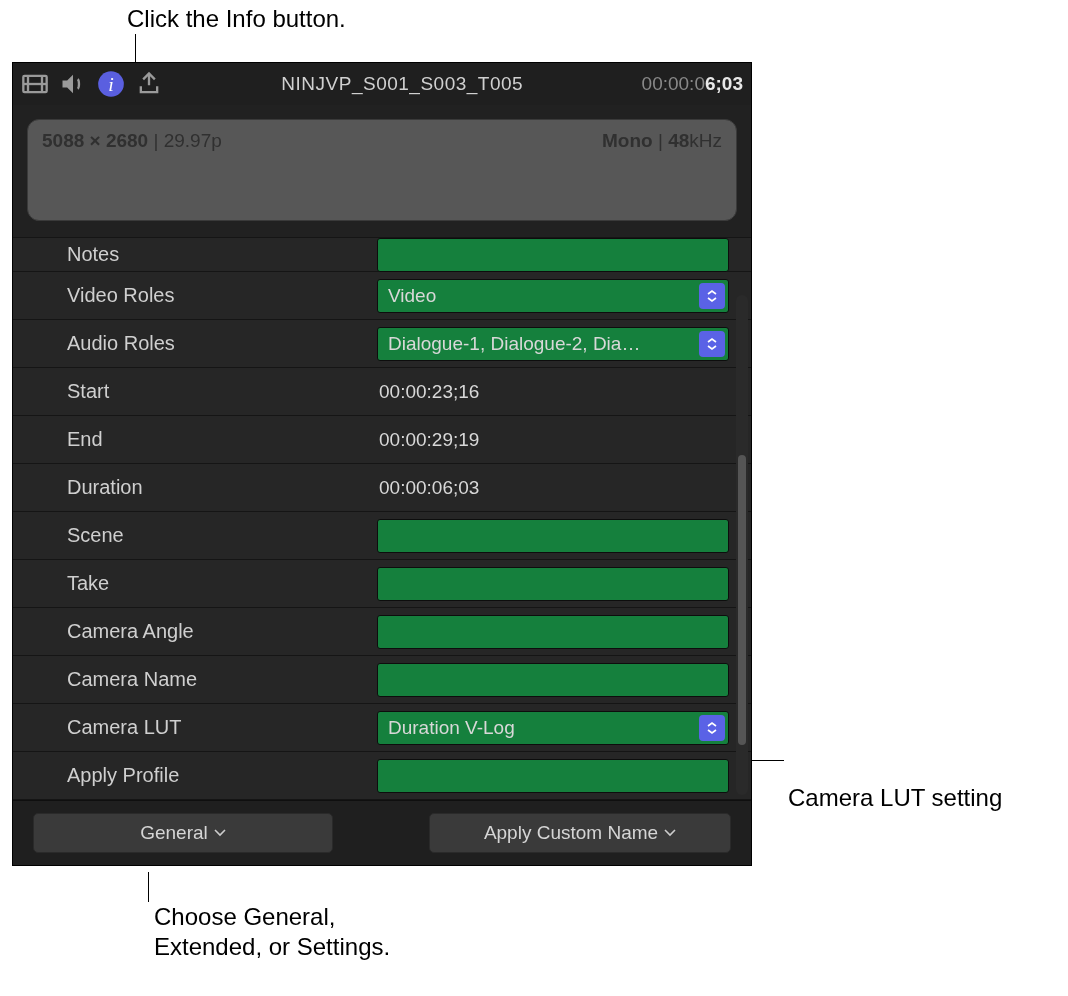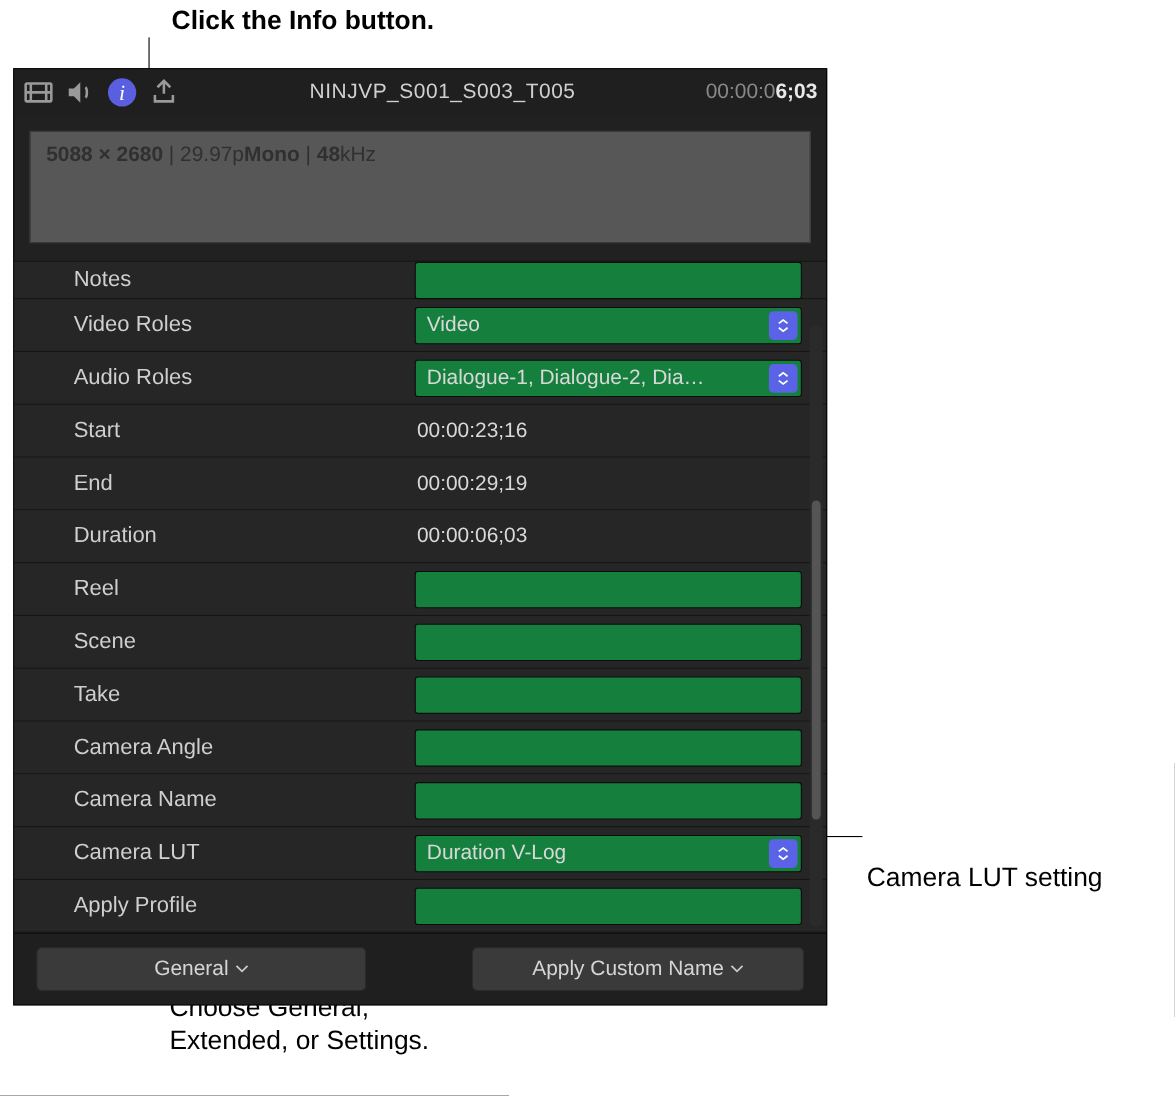--- a/index.html
+++ b/index.html
@@ -50,22 +50,23 @@
   .tcode { color: #888; font-size: 19px; display: flex; }
   .tcode b { color: #e8e8e8; font-weight: 600; }
   .summary {
     background: #575757;
     border: 1px solid #3a3a3a;
     margin: 14px 14px 0 14px;
     height: 102px;
     padding: 10px 14px;
     color: #222;
     display: flex;
+    justify-content: space-between;
     font-size: 19px;
-    border-radius: 0;
+    border-radius: 12px;
   }
   .summary .left, .summary .right { color: #303030; }
   .summary b { font-weight: 700; }
   .info-list {
     margin-top: 16px;
     border-top: 1px solid #151515;
   }
   .row {
     display: flex;
     align-items: center;
@@ -133,21 +134,21 @@
   .footer .btn svg{width:12px;height:8px;}
   .scrollbar {
     position:absolute; right:3px; top:232px; bottom:70px; width:12px;
   }
   .scrollbar .track{position:absolute;inset:0;background:#2a2a2a;border-radius:6px;}
   .scrollbar .thumb{position:absolute;left:2px;right:2px;top:160px;height:290px;background:#555;border-radius:5px;}
 </style>
 </head>
 <body>
 
-<div class="callout" style="left:156px;top:4px;font-weight:bold;">Click the Info button.</div>
+<div class="callout" style="left:127px;top:4px;">Click the Info button.</div>
 <div class="callout-line" style="left:135px;top:34px;width:1px;height:40px;"></div>
 
 <div class="callout" style="left:788px;top:783px;">Camera LUT setting</div>
 <div class="callout-line" style="left:732px;top:760px;width:52px;height:1px;"></div>
 
 <div class="callout" style="left:154px;top:902px;">Choose General,
 Extended, or Settings.</div>
 <div class="callout-line" style="left:148px;top:872px;width:1px;height:30px;"></div>
 
 <div class="panel">
@@ -235,26 +236,20 @@
     <div class="row">
       <div class="label">End</div>
       <div class="value-text" style="flex:1;padding-left:2px;">00:00:29;19</div>
     </div>
 
     <div class="row">
       <div class="label">Duration</div>
       <div class="value-text" style="flex:1;padding-left:2px;">00:00:06;03</div>
     </div>
 
-    <div class="row">
-      <div class="label">Reel</div>
-      <div class="value-cell">
-          <span class="value-text"></span>
-        </div>
-    </div>
 
     <div class="row">
       <div class="label">Scene</div>
       <div class="value-cell">
           <span class="value-text"></span>
         </div>
     </div>
 
     <div class="row">
       <div class="label">Take</div>

